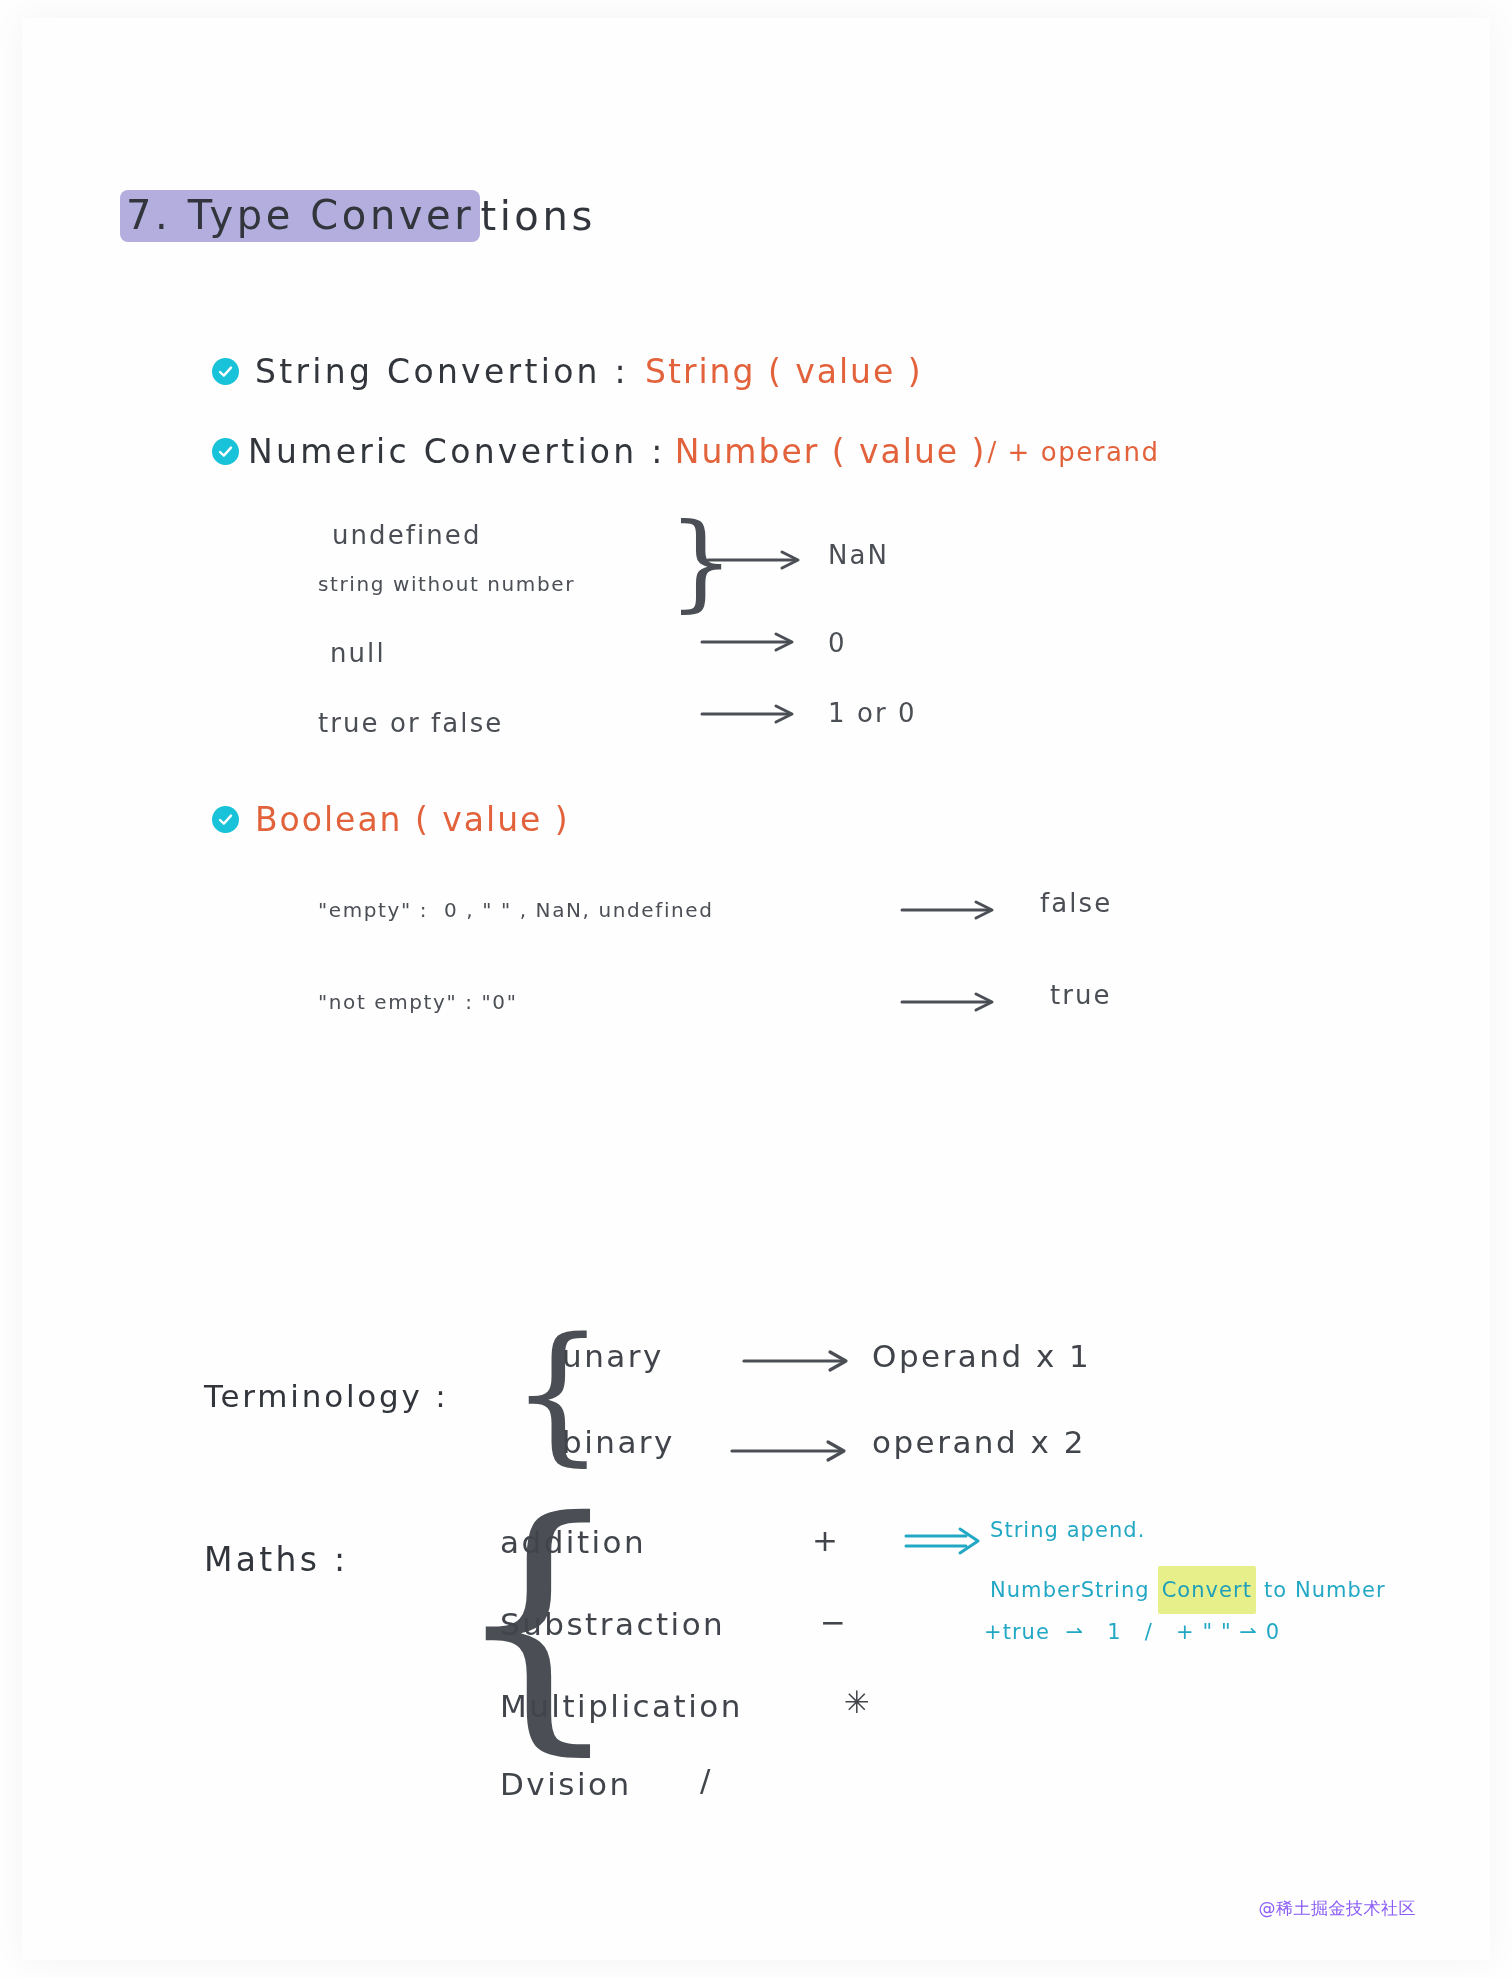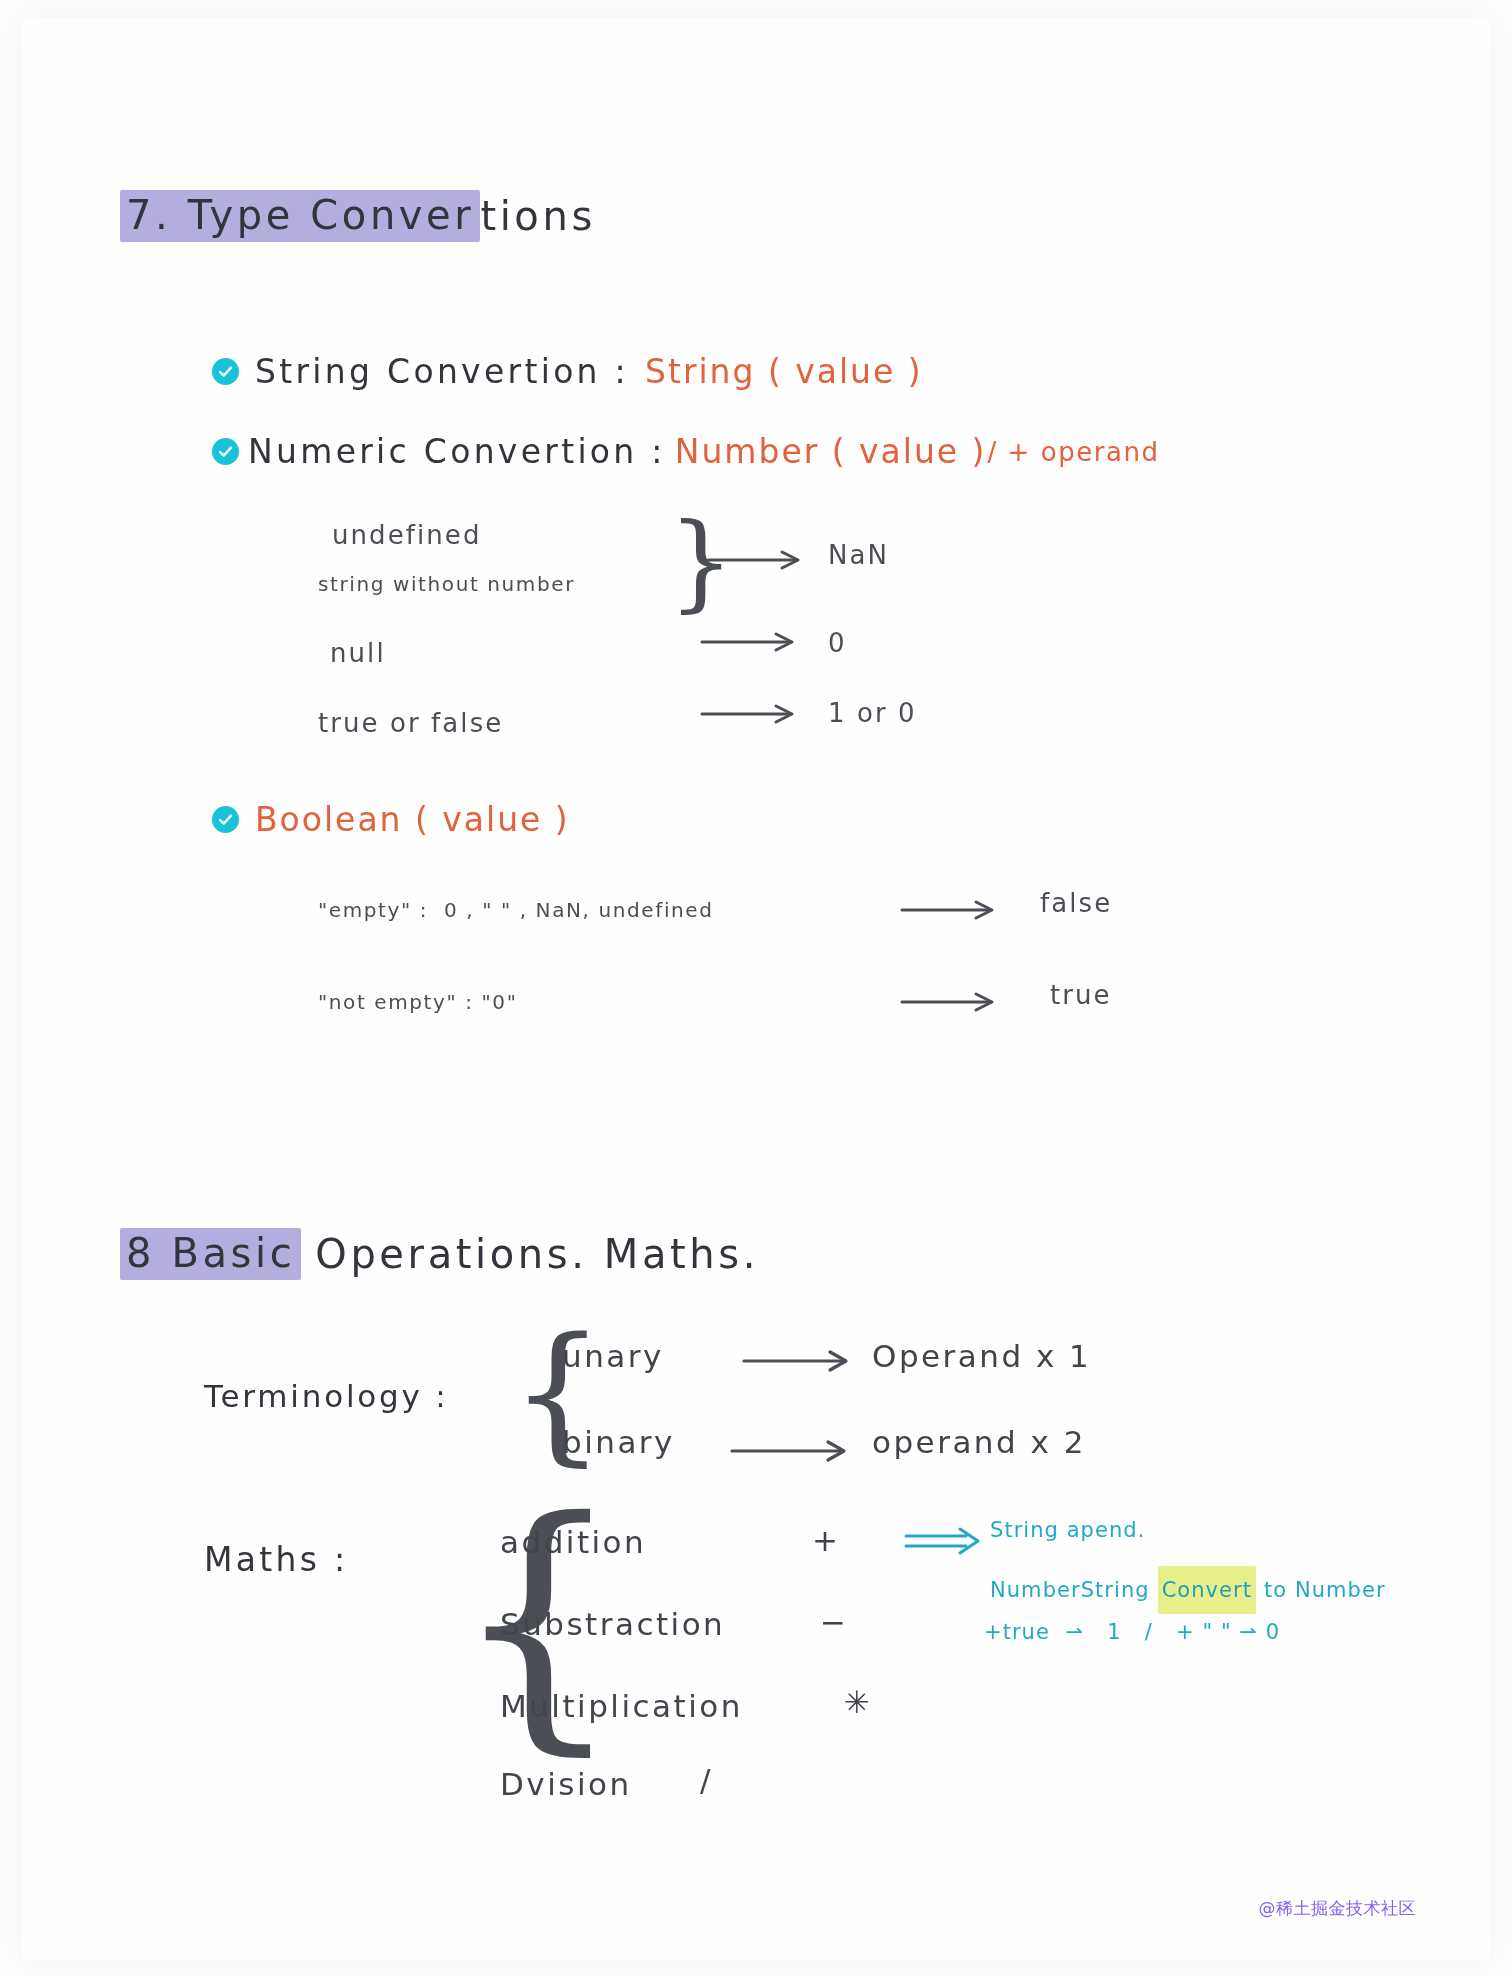--- a/index.html
+++ b/index.html
@@ -41,21 +41,21 @@
 
   
   .section-head {
     position: absolute;
     display: flex;
     align-items: center;
   }
   .hl-purple {
     background: #b3aedd;
     padding: 2px 6px 4px 6px;
-    border-radius: 2px;
+    border-radius: 8px;
   }
   .head-text {
     font-size: 40px;
     letter-spacing: 0.09em;
     color: #32363c;
   }
 
   
   .check {
     width: 27px; height: 27px;
@@ -204,24 +204,20 @@
   </svg>
   <div class="sub hand" style="left:1040px; top:888px;">false</div>
 
   <div class="sub hand sm" style="left:318px; top:990px;">"not empty" : "0"</div>
   <svg class="arrow-svg" style="left:900px; top:990px;" width="108" height="24">
     <path d="M2 12 L88 12" stroke="#4b4f55" stroke-width="3" fill="none" stroke-linecap="round"></path>
     <path d="M76 4 L92 12 L76 20" stroke="#4b4f55" stroke-width="3" fill="none" stroke-linecap="round" stroke-linejoin="round"></path>
   </svg>
   <div class="sub hand" style="left:1040px; top:980px;margin-left:10px;">true</div>
 
-  <div class="section-head" style="left:120px; top:1228px;">
-    <span class="hand head-text hl-purple"><span>8</span>&nbsp;<span>Basic</span></span>
-      <span class="hand head-text" style="margin-left:14px;">Operations. Maths.</span>
-  </div>
 
   <div class="hand" style="position:absolute; left:204px; top:1378px; font-size:31px; letter-spacing:0.09em; color:#32363c;">Terminology :</div>
   <div class="brace xtall" style="left:510px; top:1318px;">{</div>
 
   <div class="hand" style="position:absolute; left:562px; top:1338px; font-size:31px; letter-spacing:0.08em;">unary</div>
   <svg class="arrow-svg" style="left:742px; top:1348px;" width="120" height="26">
     <path d="M2 13 L100 13" stroke="#4b4f55" stroke-width="3.2" fill="none" stroke-linecap="round"></path>
     <path d="M88 4 L104 13 L88 22" stroke="#4b4f55" stroke-width="3.2" fill="none" stroke-linecap="round" stroke-linejoin="round"></path>
   </svg>
   <div class="hand" style="position:absolute; left:872px; top:1338px; font-size:31px; letter-spacing:0.08em;">Operand x 1</div>

